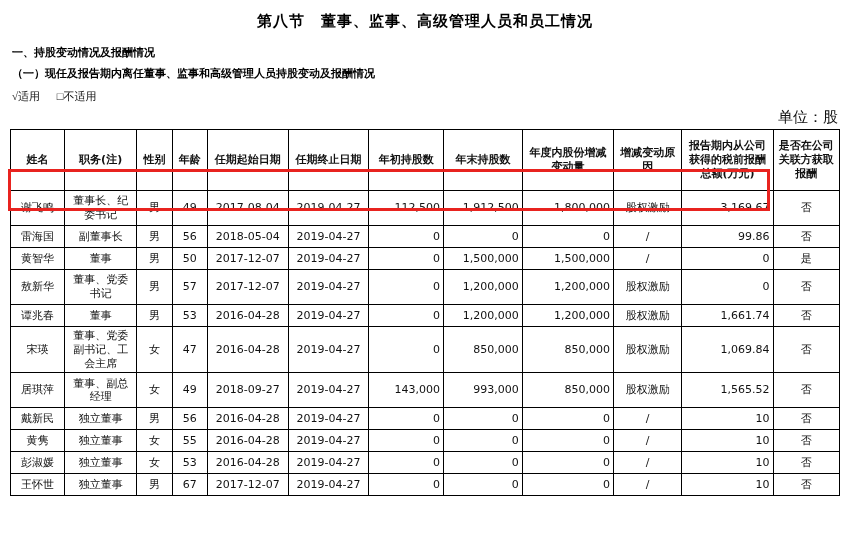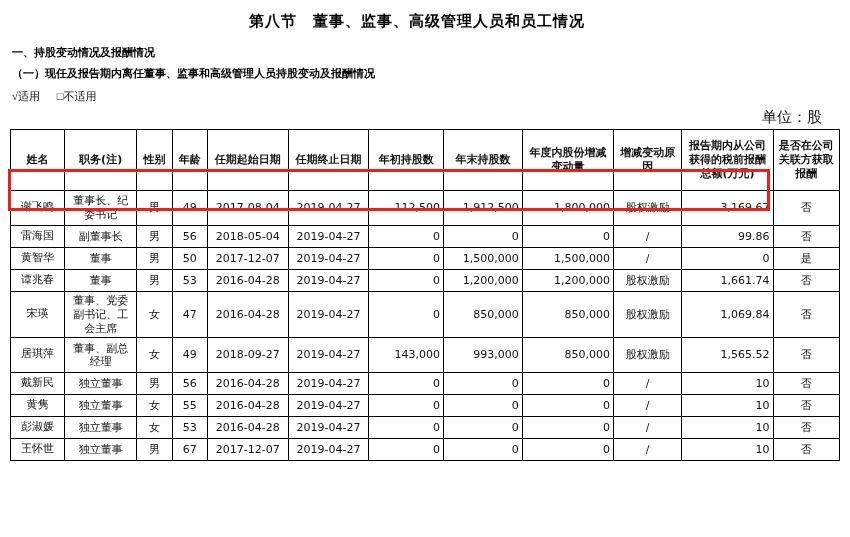--- a/index.html
+++ b/index.html
@@ -12,21 +12,21 @@
     height: 537px;
     font-family: "DejaVu Sans", "Liberation Sans", sans-serif;
     color: #111111;
     overflow: hidden;
   }
   .page {
     position: relative;
     width: 850px;
     height: 537px;
     box-sizing: border-box;
-    padding: 6px 26px 0 10px;
+    padding: 6px 10px 0 10px;
   }
   .doc-title {
     text-align: center;
     font-size: 15px;
     font-weight: bold;
     letter-spacing: 1px;
     margin: 6px 0 14px 0;
     color: #000;
   }
   .section-heading {
@@ -73,21 +73,21 @@
   table.persons th {
     text-align: center;
     font-weight: bold;
     height: 56px;
     font-size: 11px;
   }
   td.c { text-align: center; }
   td.r { text-align: right; padding-right: 5px; }
   tr.data-row td { height: 17px; }
   tr.tall td { height: 30px; }
-  .name-cell { text-align: center; white-space: normal; font-family: Liberation Mono, monospace; }
+  .name-cell { text-align: center; white-space: normal; }
   .highlight-box {
     position: absolute;
     left: 8px;
     top: 169px;
     width: 762px;
     height: 42px;
     border: 3px solid #e8231f;
     box-sizing: border-box;
     pointer-events: none;
     z-index: 5;
@@ -177,20 +177,34 @@
           <td class="c">50</td>
           <td class="c">2017-12-07</td>
           <td class="c">2019-04-27</td>
           <td class="r">0</td>
           <td class="r">1,500,000</td>
           <td class="r">1,500,000</td>
           <td class="c">/</td>
           <td class="r">0</td>
           <td class="c">是</td>
         </tr>
+        <tr class="data-row tall">
+          <td class="name-cell c">敖新华</td>
+          <td class="c">董事、党委书记</td>
+          <td class="c">男</td>
+          <td class="c">57</td>
+          <td class="c">2017-12-07</td>
+          <td class="c">2019-04-27</td>
+          <td class="r">0</td>
+          <td class="r">1,200,000</td>
+          <td class="r">1,200,000</td>
+          <td class="c">股权激励</td>
+          <td class="r">0</td>
+          <td class="c">否</td>
+        </tr>
         <tr class="data-row">
           <td class="name-cell c">谭兆春</td>
           <td class="c">董事</td>
           <td class="c">男</td>
           <td class="c">53</td>
           <td class="c">2016-04-28</td>
           <td class="c">2019-04-27</td>
           <td class="r">0</td>
           <td class="r">1,200,000</td>
           <td class="r">1,200,000</td>

